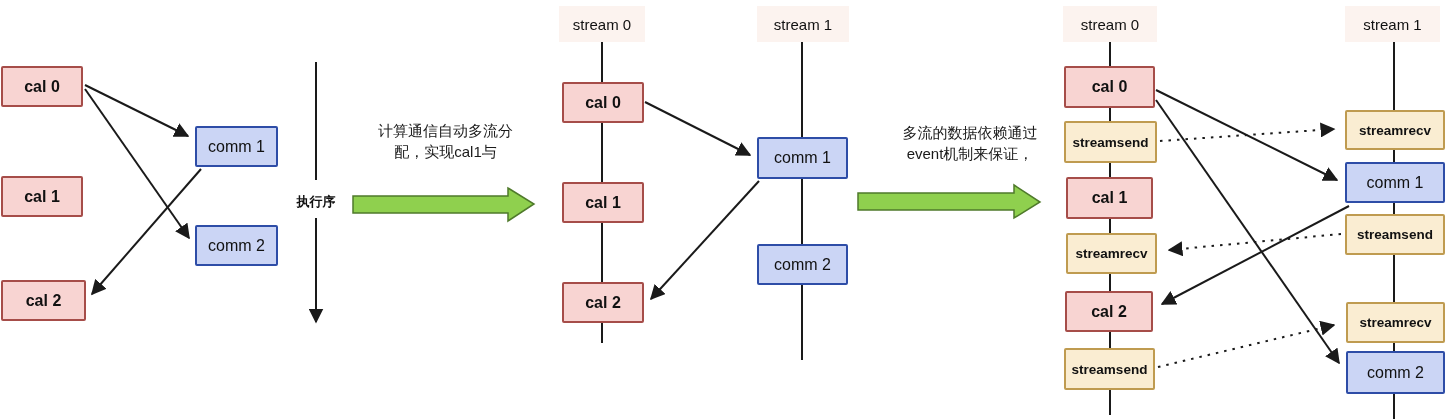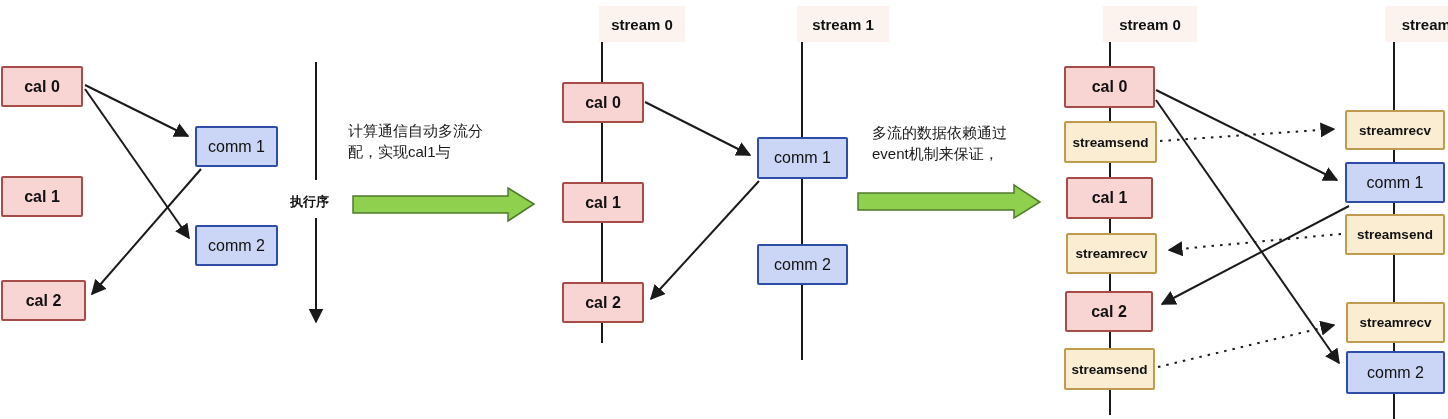--- a/index.html
+++ b/index.html
@@ -14,31 +14,30 @@
     align-items:center; justify-content:center;
     border:2px solid; border-radius:2px;
     font-size:16px; font-weight:bold; color:#111; white-space:nowrap;
   }
   .pink { background:#F8D4D2; border-color:#A64D49; }
   .blue { background:#CBD5F5; border-color:#2E4DA7; font-weight:normal; }
   .tan  { background:#FAEDD2; border-color:#BF9B50; font-size:13.5px; }
   .stream-header {
     position:absolute; box-sizing:border-box; display:flex;
     align-items:center; justify-content:center;
-    background:#FCF3EF; font-size:15px; font-weight:bold; color:#111;
+    background:#FCF3EF; font-size:15px; font-weight:normal; color:#111;
     white-space:nowrap;
-    margin-left:40px;
   }
   .caption {
-    position:absolute; text-align:left; font-size:15px; line-height:21px;
+    position:absolute; text-align:center; font-size:15px; line-height:21px;
     color:#1a1a1a; white-space:nowrap;
   }
   .exec-label {
     position:absolute; background:#ffffff; font-size:13px; font-weight:bold;
-    color:#111; text-align:left; padding:2px 0; white-space:nowrap;
+    color:#111; text-align:center; padding:2px 0; white-space:nowrap;
   }
 </style>
 </head>
 <body>
 
 <div class="canvas">
 
   <svg class="wires" viewBox="0 0 1448 419" xmlns="http://www.w3.org/2000/svg">
     <defs>
       <marker id="ah" viewBox="0 0 10 10" refX="9" refY="5" markerWidth="7.5" markerHeight="7.5" orient="auto-start-reverse">

